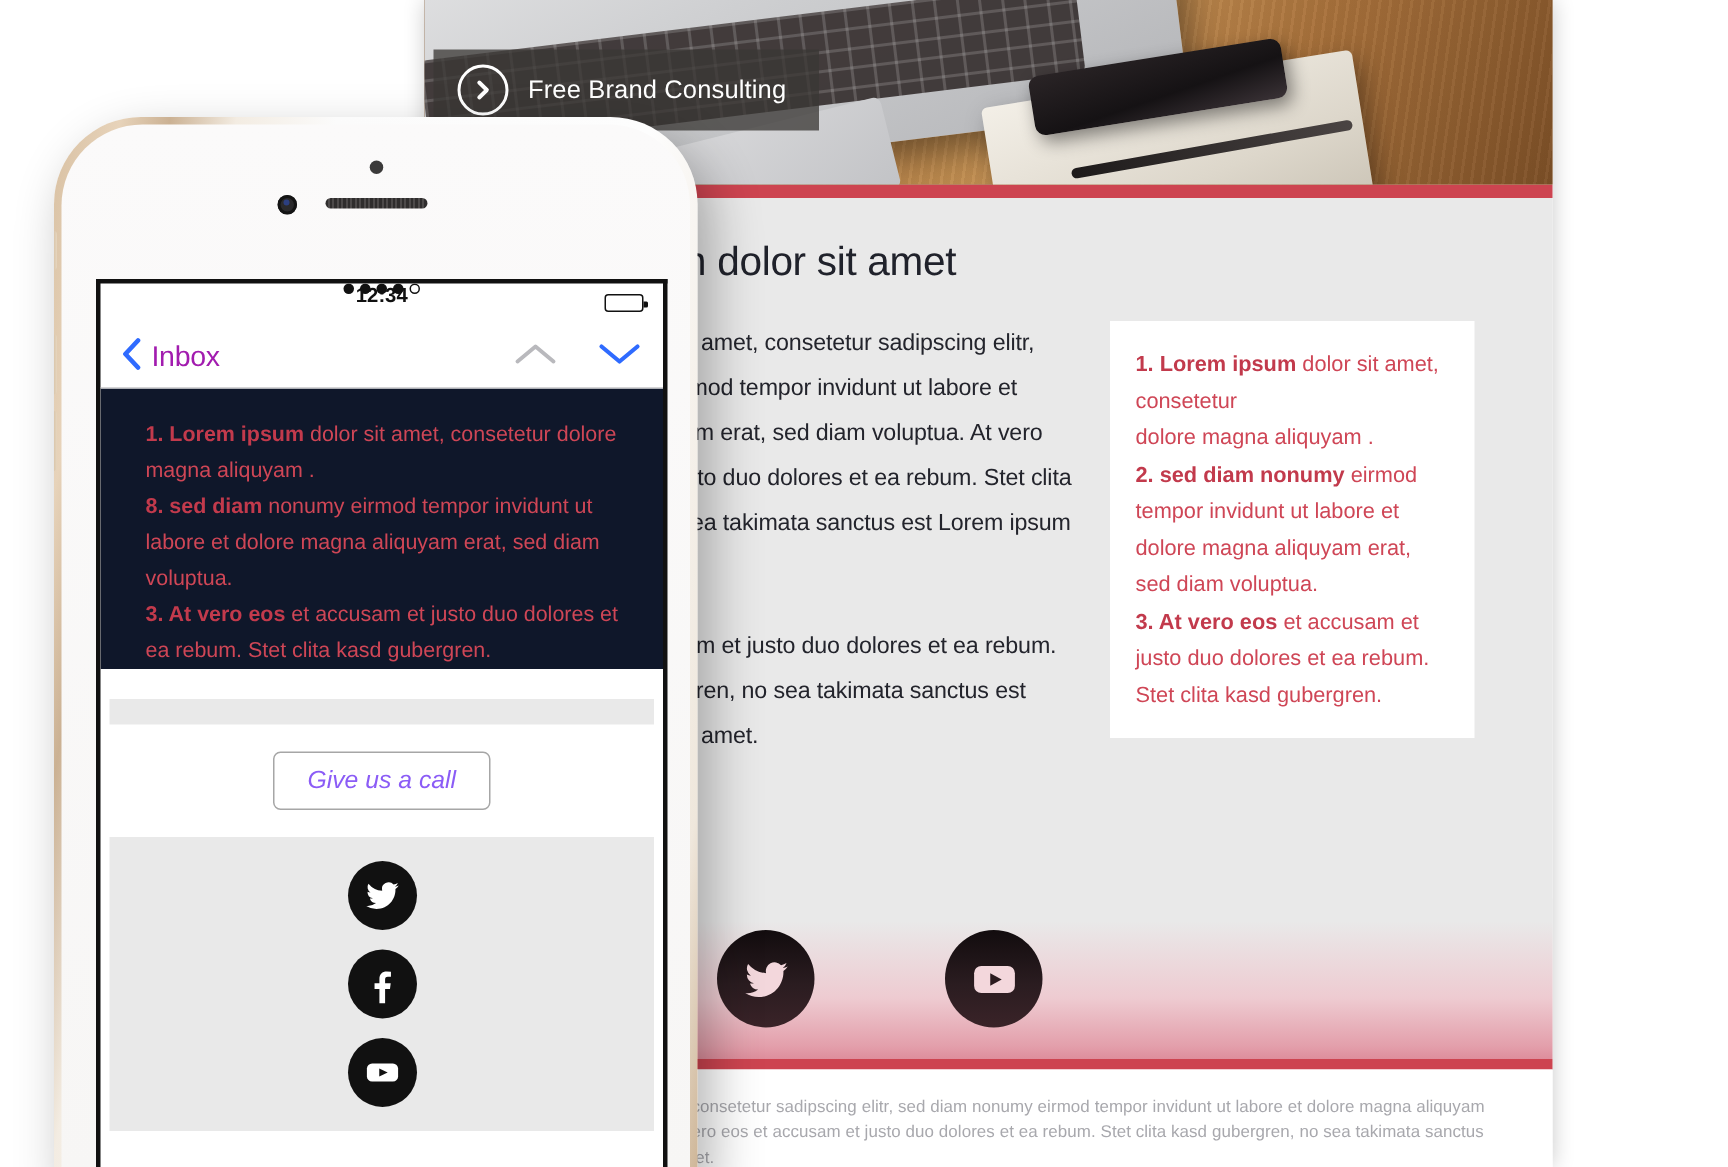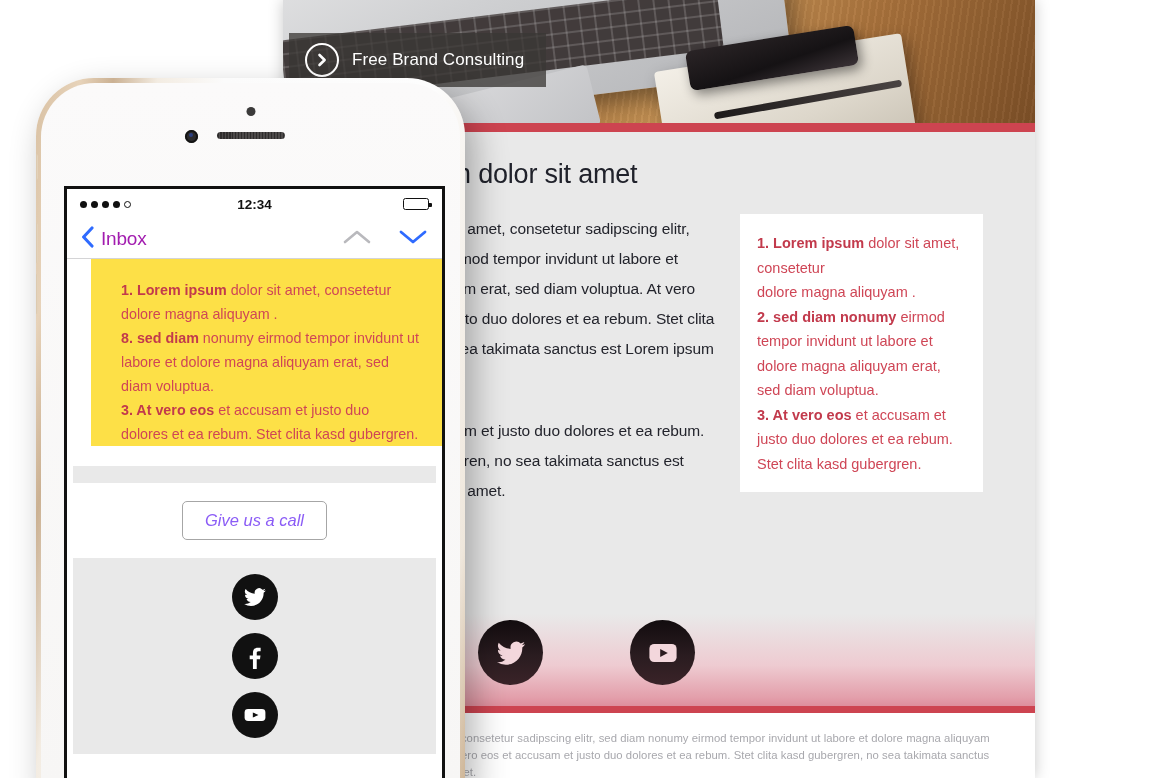--- a/index.html
+++ b/index.html
@@ -173,42 +173,42 @@
             width:68px; height:7px; border-radius:4px;
             background: repeating-linear-gradient(90deg,#2f2d2d 0 1.5px,#4d4a4a 1.5px 3px); }
 
   .ip-screen {
     position:absolute; left:23px; top:103px; width:381px; height:607px;
     background:#fff; border:3px solid #111; border-bottom:none;
     overflow:hidden;
   }
   .ip-statusbar {
     height:30px; display:flex; align-items:center; padding:0 13px;
-    font-size:13.5px; font-weight:bold; color:#111; position:relative;
+    font-size:13.5px; font-weight:bold; color:#111; position:relative;flex-direction:column;
   }
   .dots { display:flex; gap:4px; align-items:center; }
   .dot { width:7px; height:7px; border-radius:50%; background:#111; }
   .dot.empty { background:#fff; border:1.2px solid #111; width:7px;height:7px; }
   .ip-time { position:absolute; left:50%; transform:translateX(-50%);
              font-size:13.5px; font-weight:bold; }
   .batt { margin-left:auto; width:26px; height:12px; border:1.4px solid #111;
           border-radius:2.5px; position:relative; padding:1.2px; }
   .batt .fill { width:68%; height:100%; background:#111; border-radius:1px; }
   .batt::after { content:""; position:absolute; right:-4px; top:3.5px;
                  width:2.6px; height:4px; background:#111; border-radius:0 1px 1px 0; }
 
   .ip-navbar {
     height:40px; display:flex; align-items:center; padding:0 14px;
     border-bottom:1px solid #d4d4d6; position:relative;
   }
   .ip-back { display:flex; align-items:center; gap:7px; color:#a21caf; cursor:pointer; }
   .ip-back .lbl { font-size:19px; letter-spacing:-.2px; }
   .ip-navright { margin-left:auto; display:flex; gap:26px; align-items:center; }
 
-  .ip-content { background:#fde047; padding: 19px 22px 0 30px; margin-left: 24px; }
+  .ip-content { background:#0f172a; padding: 19px 22px 0 30px; }
   .ip-content p { font-size:14.3px; line-height:24px; color:#cf4656; }
   .ip-content b { font-weight:bold; color:#c23a4c; }
 
   .ip-graybar { margin:20px 6px 0 6px; height:17px; background:#e9e9e9; }
   .ip-callwrap { text-align:center; padding:18px 0 18px 0; }
   .ip-callbtn {
     display:inline-block; border:1px solid #a6a6a6; border-radius:5px;
     padding:9px 22px; color:#8b5cf6; font-size:16.5px; background:#fff; cursor:pointer;
     font-family:"Liberation Sans", sans-serif;
     font-style:italic;

